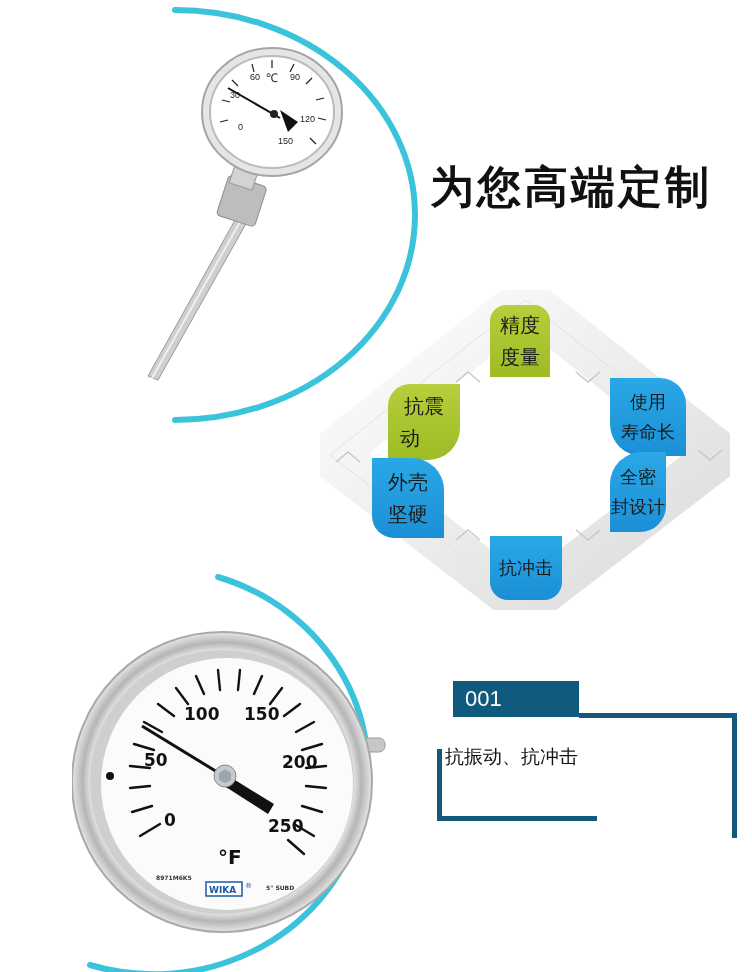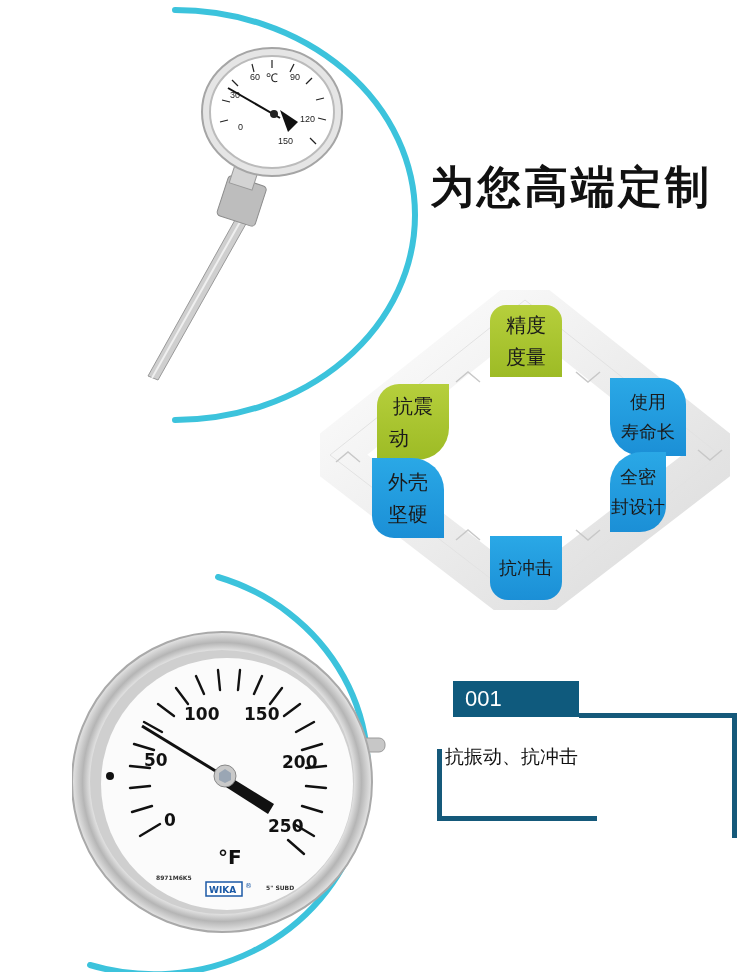--- a/index.html
+++ b/index.html
@@ -98,25 +98,25 @@
     <g fill="none" stroke="#c8c8c8" stroke-width="1.5">
       <polyline points="136,92 148,82 160,92"></polyline>
       <polyline points="256,82 268,92 280,82"></polyline>
       <polyline points="378,160 390,170 402,160"></polyline>
       <polyline points="16,172 28,162 40,172"></polyline>
       <polyline points="136,250 148,240 160,250"></polyline>
       <polyline points="256,240 268,250 280,240"></polyline>
     </g>
   </svg>
 
-  <div class="tile green" style="left:170px;top:15px;width:72px;height:72px;border-radius:16px 16px 0 0;">
+  <div class="tile green" style="left:170px;top:15px;width:60px;height:72px;border-radius:16px 16px 0 0;">
     <span>精度</span>
     <span>度量</span>
   </div>
-  <div class="tile green" style="left:57px;top:94px;width:72px;height:76px;border-radius:22px 0 32px 0;">
+  <div class="tile green" style="left:68px;top:94px;width:72px;height:76px;border-radius:22px 0 32px 0;">
     <span>抗震</span>
     <span style="align-self:flex-start;padding-left:12px;">动</span>
   </div>
   <div class="tile blue" style="left:52px;top:168px;width:72px;height:80px;border-radius:0 32px 0 22px;">
     <span>外壳</span>
     <span>坚硬</span>
   </div>
   <div class="tile blue small" style="left:290px;top:88px;width:76px;height:78px;border-radius:0 26px 0 32px;">
     <span>使用</span>
     <span>寿命长</span>

